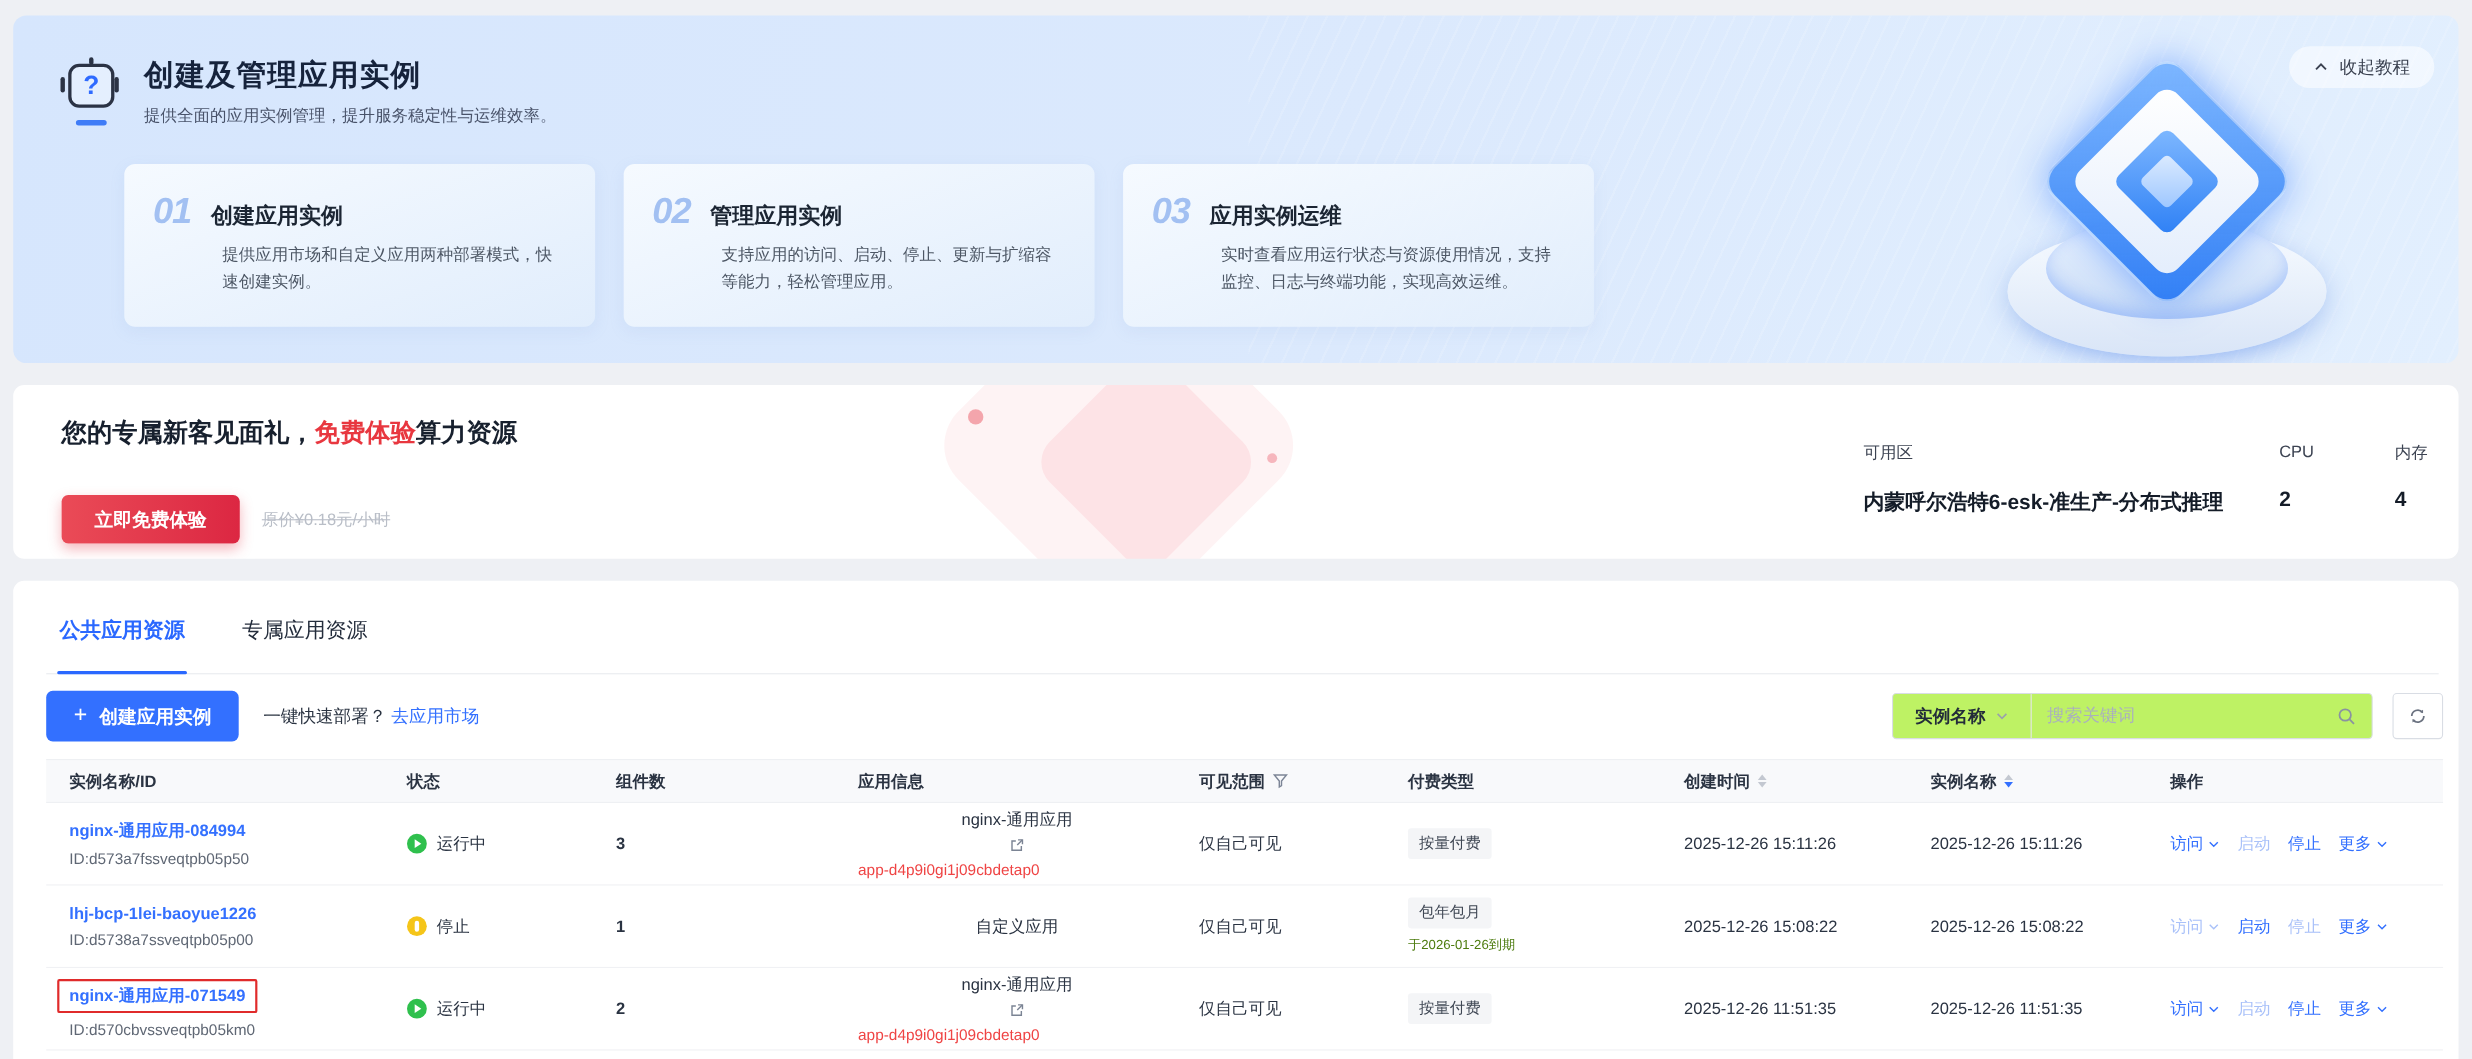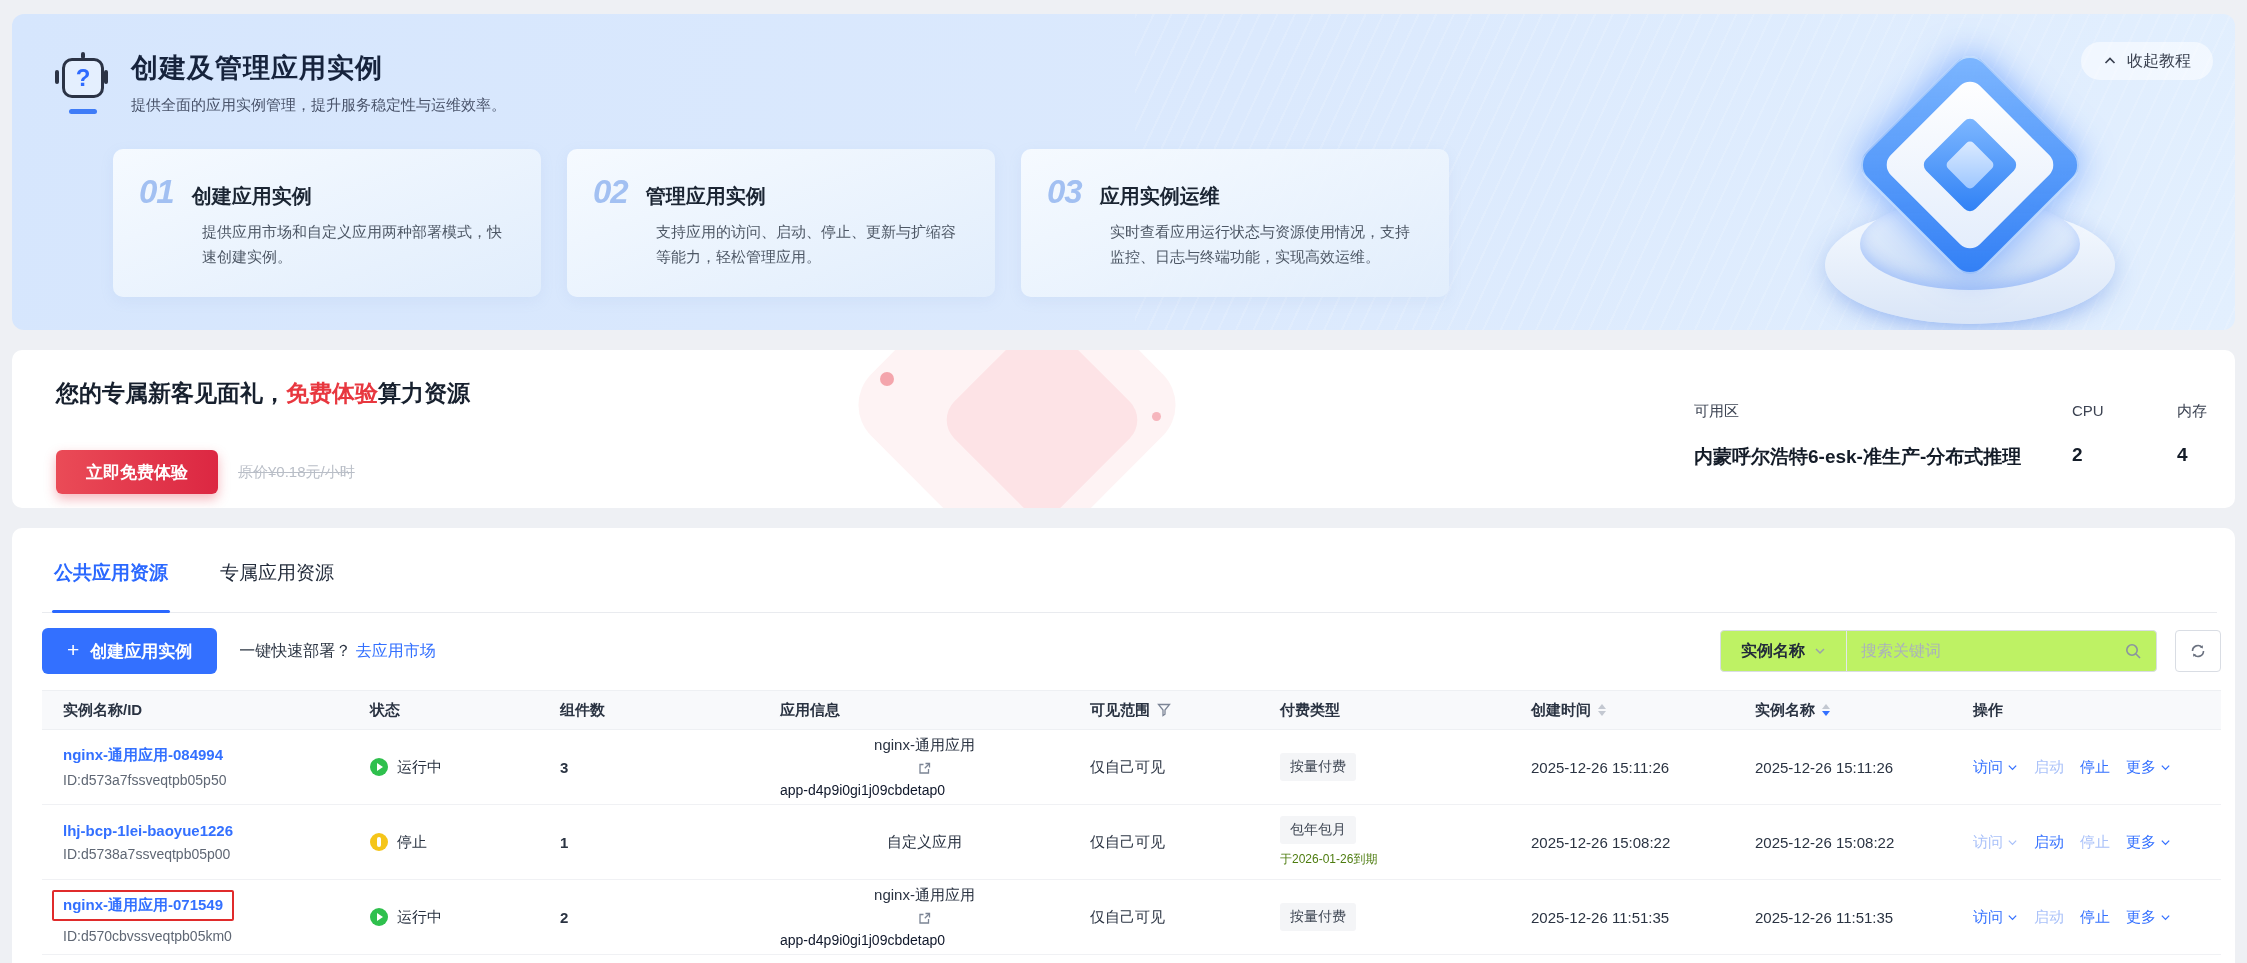--- a/index.html
+++ b/index.html
@@ -135,21 +135,21 @@
   .red-box { display:inline-block; border:2px solid #e02b2b; border-radius:2px; padding:4px 9px; margin-left:-11px; }
   .status { display:flex; align-items:center; gap:9px; }
   .st-ic { width:18px; height:18px; border-radius:50%; position:relative; flex:none; }
   .st-ic.running { background:#2fc04d; }
   .st-ic.running::after { content:""; position:absolute; left:7px; top:5px;
     border-left:6px solid #fff; border-top:4px solid transparent; border-bottom:4px solid transparent; }
   .st-ic.stopped { background:#f5c519; }
   .st-ic.stopped::after { content:""; position:absolute; left:7px; top:4px; width:4px; height:10px; background:#fff; border-radius:2px; }
   .comp { font-weight:bold; }
   .appline { display:flex; align-items:center; gap:7px;flex-direction:column; }
-  .appid { font-size:14px; color:#0f172a; margin-top:7px; }
+  .appid { font-size:14px; color:#ef4444; margin-top:7px; }
   .badge { display:inline-block; background:#f4f5f7; border-radius:3px; padding:5px 10px; font-size:14px; color:#3f4754; }
   .expire { font-size:12px; color:#4d7c0f; margin-top:7px; }
   .ops { display:flex; align-items:center; gap:16px; }
   .op { font-size:15px; color:#3370ff; cursor:pointer; display:flex; align-items:center; gap:4px; }
   .op.disabled { color:#a9c1f9; cursor:default; }
   .sorts { display:inline-flex; flex-direction:column; gap:2px; }
   .sorts i { width:0; height:0; border-left:4px solid transparent; border-right:4px solid transparent; display:block; }
   .sorts .up { border-bottom:5px solid #c3c8d1; }
   .sorts .down { border-top:5px solid #c3c8d1; }
   .sorts .down.active { border-top-color:#3370ff; }

